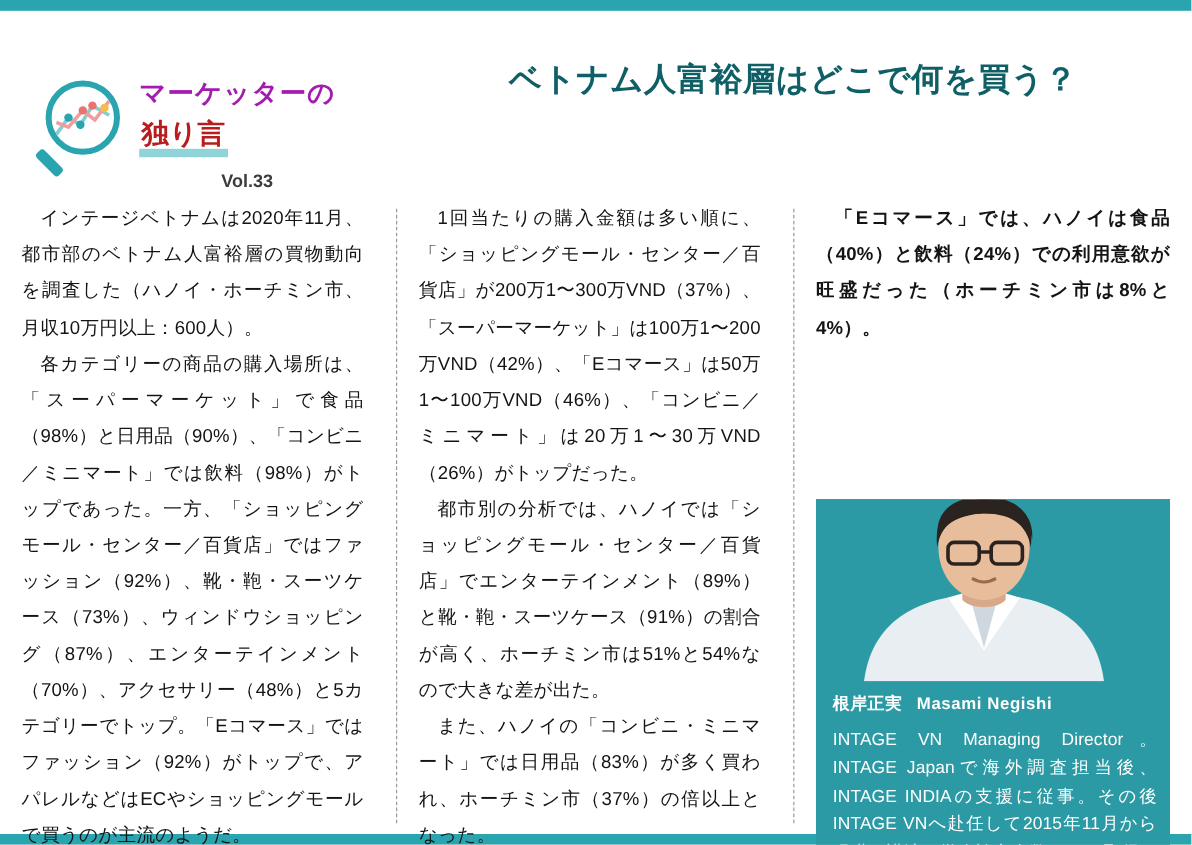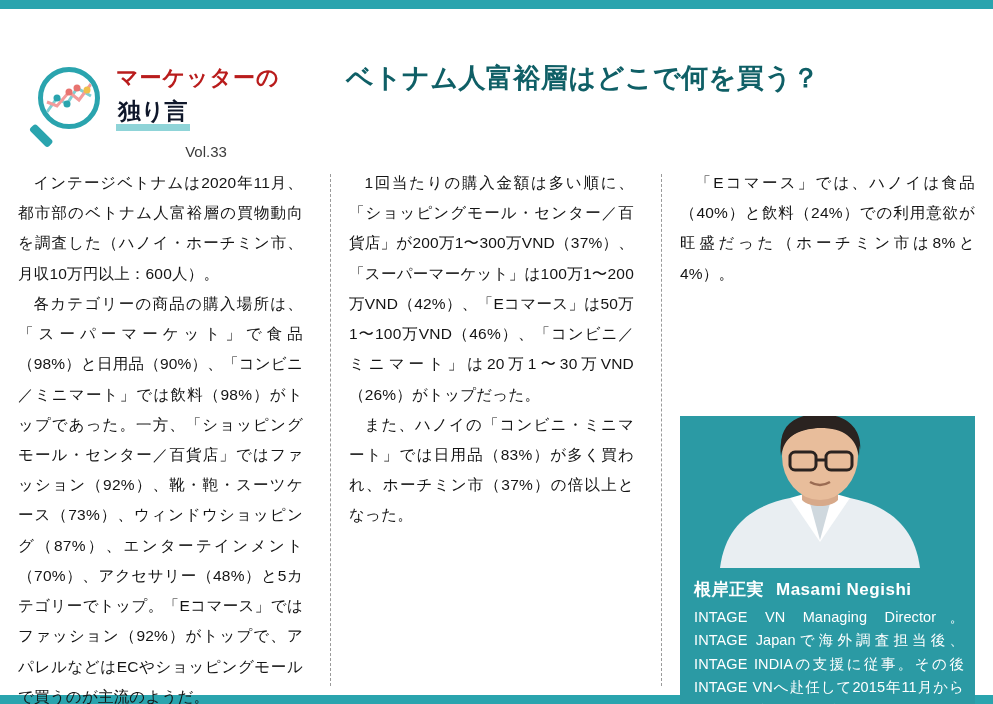--- a/index.html
+++ b/index.html
@@ -94,51 +94,53 @@
   .logo-text {
     position: absolute;
     left: 96px;
     top: 24px;
     width: 205px;
   }
   .logo-line1 {
     font-size: 22px;
     font-weight: bold;
     letter-spacing: 1px;
-    color: #b91c1c;
+    color: #a21caf;
     white-space: nowrap;
   }
   .logo-line2 {
     margin-top: 6px;
     font-size: 23px;
     font-weight: bold;
-    color: #0f172a;
+    color: #b91c1c;
     display: inline-block;
     border-bottom: 7px solid #8fd4d8;
     line-height: 1.1;
     padding: 0 2px;
   }
   .logo-vol {
     margin-top: 12px;
     font-size: 15px;
     color: #3b3b3b;
     text-align: center;
     width: 180px;
+    font-weight: bold;
   }
 
   .headline {
     position: absolute;
     left: 346px;
-    top: 50px;
+    top: 38px;
     width: 630px;
     color: #0f5f66;
     font-size: 27px;
     font-weight: bold;
     line-height: 1.45;
     letter-spacing: 0.5px;
+    text-align: center;
   }
   .headline .l2 {
     display: block;
   }
 
   
   .columns {
     position: absolute;
     left: 0;
     top: 168px;
@@ -154,21 +156,21 @@
     letter-spacing: 0.2px;
     text-align: justify;
     color: #141414;
   }
   .col p {
     margin: 0;
     text-indent: 1em;
   }
   .col-1 { left: 18px; }
   .col-2 { left: 349px; }
-  .col-3 { left: 680px; width: 295px; }
+  .col-3 { left: 680px; width: 295px; font-weight: bold; }
 
   .divider {
     position: absolute;
     top: 6px;
     width: 0;
     height: 512px;
     border-left: 1px dashed #9a9a9a;
   }
   .div-1 { left: 330px; }
   .div-2 { left: 661px; }
@@ -192,21 +194,21 @@
     width: 295px;
     height: 152px;
     overflow: hidden;
     background: #2b9aa4;
   }
   .profile-name {
     position: absolute;
     left: 14px;
     top: 162px;
     width: 268px;
-    font-size: 17px;
+    font-size: 14px;
     font-weight: bold;
     letter-spacing: 0.5px;
     white-space: nowrap;
   }
   .profile-name .en {
     margin-left: 12px;
   }
   .profile-bio {
     position: absolute;
     left: 14px;
@@ -260,20 +262,21 @@
     <div class="divider div-1"></div>
     <div class="divider div-2"></div>
 
     <div class="col col-1">
       <p>インテージベトナムは2020年11月、都市部のベトナム人富裕層の買物動向を調査した（ハノイ・ホーチミン市、月収10万円以上：600人）。</p>
       <p>各カテゴリーの商品の購入場所は、「スーパーマーケット」で食品（98%）と日用品（90%）、「コンビニ／ミニマート」では飲料（98%）がトップであった。一方、「ショッピングモール・センター／百貨店」ではファッション（92%）、靴・鞄・スーツケース（73%）、ウィンドウショッピング（87%）、エンターテインメント（70%）、アクセサリー（48%）と5カテゴリーでトップ。「Eコマース」ではファッション（92%）がトップで、アパレルなどはECやショッピングモールで買うのが主流のようだ。</p>
     </div>
 
     <div class="col col-2">
       <p>1回当たりの購入金額は多い順に、「ショッピングモール・センター／百貨店」が200万1〜300万VND（37%）、「スーパーマーケット」は100万1〜200万VND（42%）、「Eコマース」は50万1〜100万VND（46%）、「コンビニ／ミニマート」は20万1〜30万VND（26%）がトップだった。</p>
+      <p>都市別の分析では、ハノイでは「ショッピングモール・センター／百貨店」でエンターテインメント（89%）と靴・鞄・スーツケース（91%）の割合が高く、ホーチミン市は51%と54%なので大きな差が出た。</p>
       <p>また、ハノイの「コンビニ・ミニマート」では日用品（83%）が多く買われ、ホーチミン市（37%）の倍以上となった。</p>
     </div>
 
     <div class="col col-3">
       <p>「Eコマース」では、ハノイは食品（40%）と飲料（24%）での利用意欲が旺盛だった（ホーチミン市は8%と4%）。</p>
     </div>
 
     <div class="profile-card">
       <div class="profile-photo">
         <svg viewBox="0 0 295 152" width="295" height="152">

